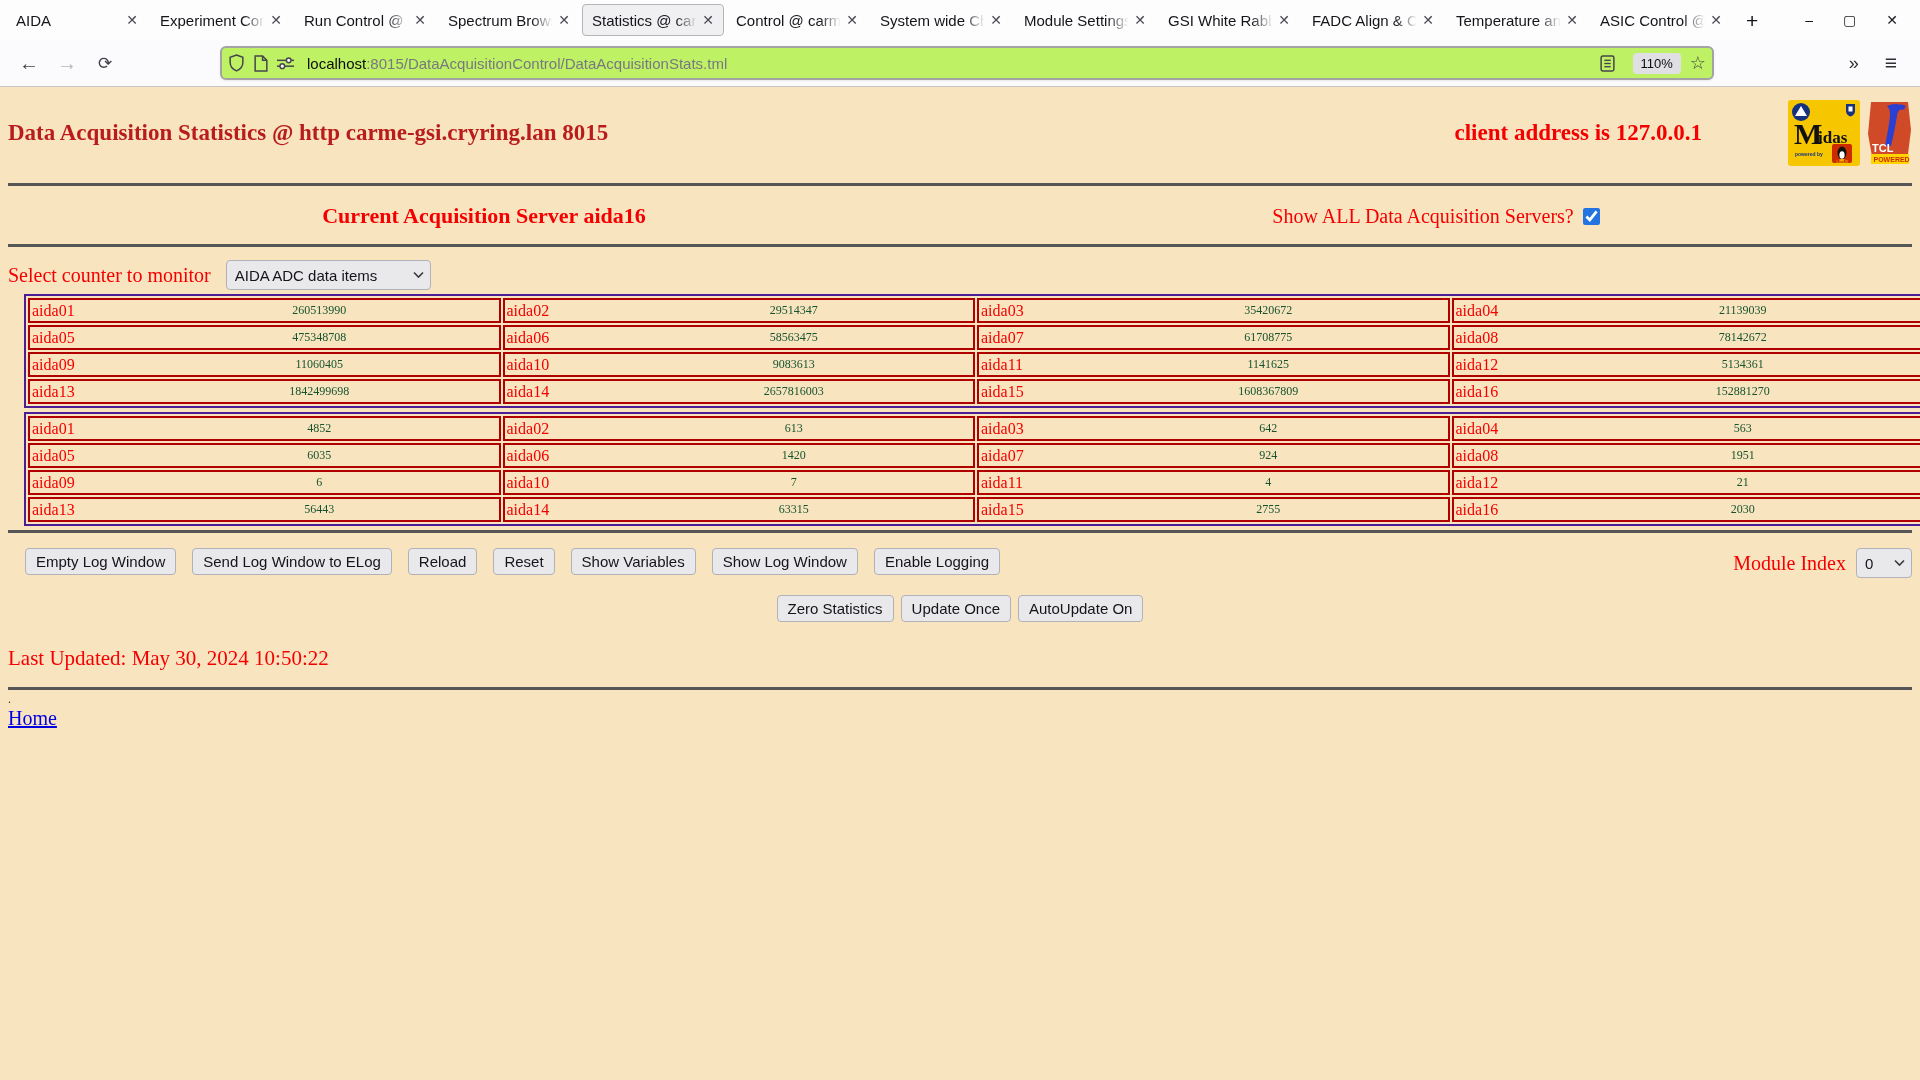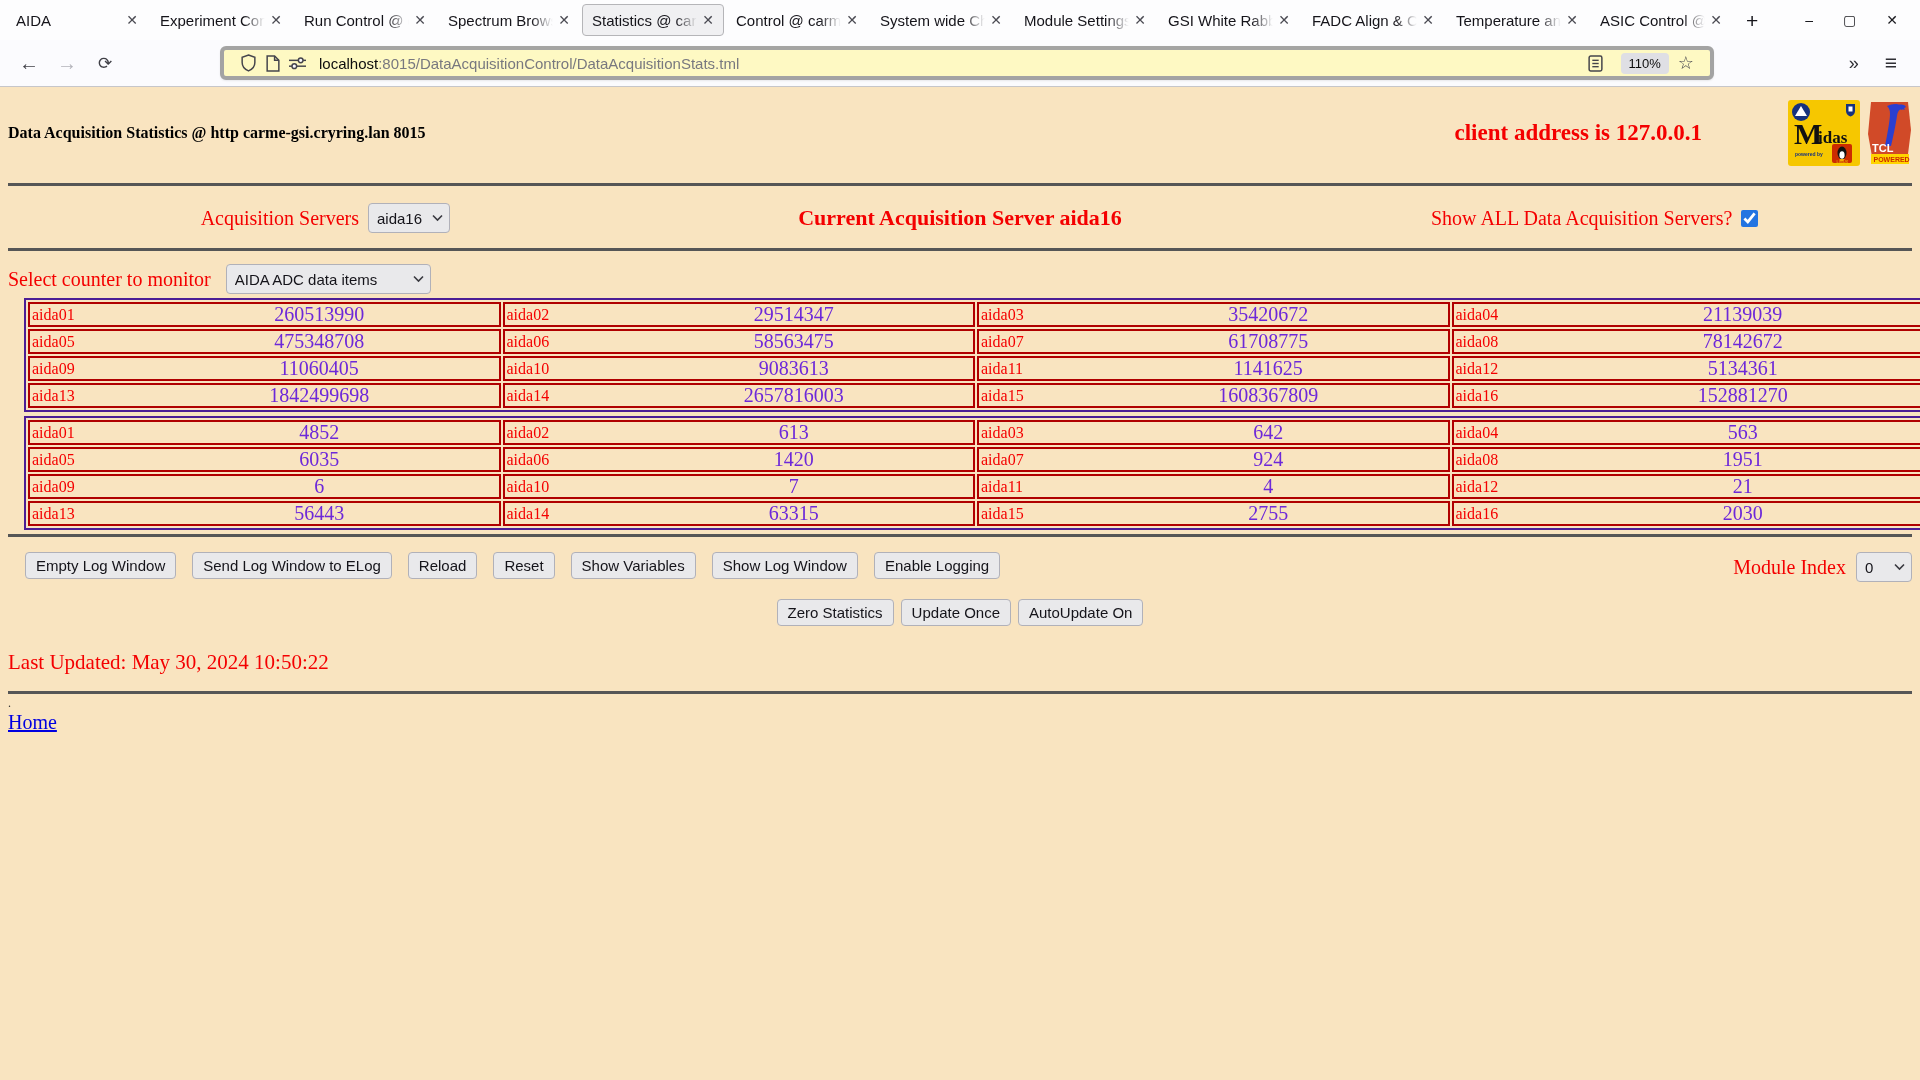--- a/index.html
+++ b/index.html
@@ -38,39 +38,39 @@
   .winbtn { font-size:14px; line-height:1; }
 
   .toolbar {
     height:47px; display:flex; align-items:center;
     background:#fbfbfe; border-bottom:1px solid #c6c6ca; padding:0 10px;
   }
   .navbtn { width:38px; text-align:center; font-size:20px; color:#3f3f46; }
   .navbtn.fwd { color:#b3b3ba; }
   .navbtn.reload { font-size:17px; }
   .urlbar {
-    margin-left:96px; width:1494px; height:34px; background:#fef9c3;
-    border:4px solid #a3a3a3; border-radius:6px; box-shadow:0 1px 2px rgba(0,0,0,.08);
-    display:flex; align-items:center; padding:0 16px; font-size:15px;
+    margin-left:96px; width:1494px; height:34px; background:#bef264;
+    border:2px solid #a3a3a3; border-radius:6px; box-shadow:0 1px 2px rgba(0,0,0,.08);
+    display:flex; align-items:center; padding:0 6px; font-size:15px;
   }
   .uicon { display:flex; align-items:center; margin-right:9px; color:#45454c; }
   .urltext { margin-left:4px; white-space:nowrap; overflow:hidden; }
   .url-host { color:#0c0c0d; }
   .url-rest { color:#78787f; }
   .grow { flex:1; }
   .zoom-pill { background:#dfdfe4; border-radius:4px; padding:3px 8px; font-size:13px; color:#0c0c0d; margin:0 9px; }
   .staricon { font-size:18px; color:#45454c; }
   .chromebtn { font-size:18px; color:#2f2f35; padding:0 13px; }
   .hamburger { font-size:21px; }
 
   
   .page { padding:0 8px; }
   .redserif { font-family:"Liberation Serif", serif; color:#f40000; }
   .pageheader { display:flex; align-items:center; padding-top:13px; }
-  .ptitle { font-family:"Liberation Serif", serif; font-weight:bold; font-size:16px; color:#000000; margin:0; flex:1; }
+  .ptitle { font-family:"Liberation Serif", serif; font-weight:bold; font-size:23px; color:#b91c1c; margin:0; flex:1; }
   .client { font-family:"Liberation Serif", serif; font-weight:bold; font-size:23px; color:#f40000; margin-right:86px; white-space:nowrap; }
   .logos { display:flex; align-items:flex-start; gap:7px; }
 
   hr.rule { border:none; border-top:3px solid #565656; margin:0; }
 
   .row-servers { display:flex; align-items:center; margin:17px 0 15px; }
   .scol { flex:1; display:flex; align-items:center; justify-content:center; gap:9px; }
   .lbl20 { font-size:20px; }
   .current { font-weight:bold; font-size:22px; }
   input[type="checkbox"] { width:17px; height:17px; accent-color:#2374e1; margin:0; }
@@ -92,21 +92,21 @@
   h2.section { font-family:"Liberation Serif", serif; font-weight:bold; font-size:23px; color:#f40000; text-align:center; margin:9px 0 4px; }
 
   table.stats {
     width:100%; table-layout:fixed;
     border:2px solid #4c1d95; border-collapse:separate; border-spacing:2px;
     margin:2px 16px 4px;
   }
   td.pair { border:2px solid #b00000; padding:0 2px; width:25%; }
   .pairwrap { display:flex; align-items:center; height:21px; }
   .plabel { width:110px; font-family:"Liberation Serif", serif; font-size:16px; color:#f40000; white-space:nowrap; }
-  .pvalue { flex:1; text-align:center; font-family:"Liberation Serif", serif; font-size:20px; color:#6d28d9; }
+  .pvalue { flex:1; text-align:center; font-family:"Liberation Serif", serif; font-size:12px; color:#14532d; }
 
   .hr3 { margin-top:16px; }
   .row-logbtns { display:flex; gap:16px; margin:15px 0 0;padding-left:17px; }
   button.btn {
     background:#e9e9eb; border:1px solid #b1b1b9; border-radius:4px;
     font-family:"Liberation Sans", sans-serif; font-size:15px; color:#15141a;
     padding:0 10px; height:27px; white-space:nowrap;
   }
   .module-group { margin-left:auto; display:flex; align-items:center; gap:10px; }
   .row-actions { display:flex; justify-content:center; gap:7px; margin:17px 0 0; }
@@ -256,33 +256,20 @@
           <rect x="4" y="54" width="38" height="10" fill="#ffd400"></rect>
           <text x="6.5" y="62" font-family="Liberation Sans, sans-serif" font-weight="bold" font-size="7" fill="#cc2b00">POWERED</text>
         </svg>
       </span>
     </span>
   </div>
 
   <hr class="rule hr1" style="margin-top:17px;">
 
   <div class="row-servers">
-    <div class="scol">
-      <span class="redserif lbl20">Acquisition Servers</span>
-      <span class="selwrap sel-narrow">
-        <select>
-          <option>aida16</option>
-        </select>
-        <span class="chev">
-            <svg width="11" height="7" viewBox="0 0 11 7">
-              <path d="M1 1l4.5 4.5L10 1" fill="none" stroke="#3a3a40" stroke-width="1.6"></path>
-            </svg>
-          </span>
-      </span>
-    </div>
     <div class="scol">
       <span class="redserif current">Current Acquisition Server aida16</span>
     </div>
     <div class="scol">
       <span class="redserif lbl20">Show ALL Data Acquisition Servers?</span>
       <input type="checkbox" checked="" style="">
     </div>
   </div>
 
   <hr class="rule">

